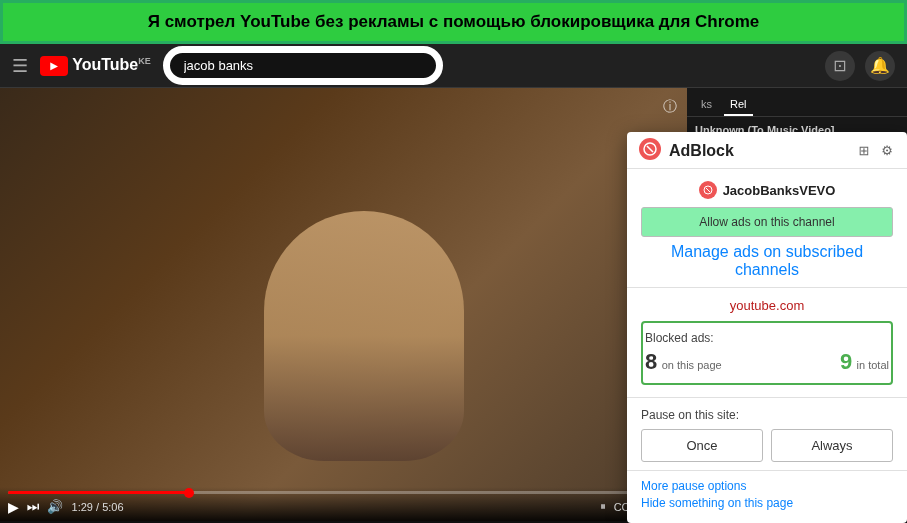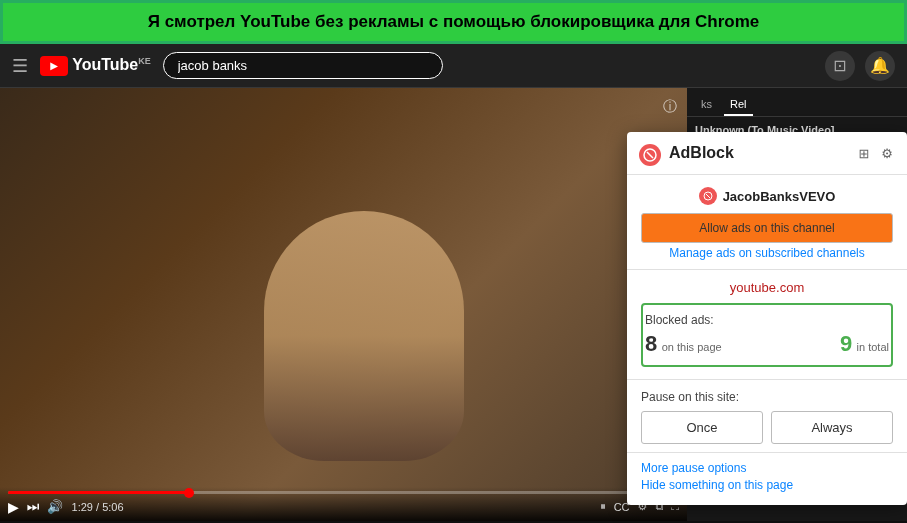--- a/index.html
+++ b/index.html
@@ -65,21 +65,21 @@
     }
     .yt-logo-ke {
       color: #aaa;
       font-size: 9px;
       vertical-align: super;
     }
     .yt-search-bar {
       flex: 1;
       max-width: 280px;
       background: #121212;
-      border: 1px solid #ffffff;
+      border: 7px solid #ffffff;
       border-radius: 20px;
       color: white;
       padding: 5px 14px;
       font-size: 13px;
     }
     .yt-header-right {
       margin-left: auto;
       display: flex;
       align-items: center;
       gap: 10px;
@@ -254,22 +254,22 @@
       right: 0;
       width: 280px;
       background: white;
       border-radius: 4px;
       box-shadow: 0 4px 20px rgba(0,0,0,0.4);
       z-index: 100;
       overflow: hidden;
     }
     .adblock-header {
       display: flex;
-      align-items: flex-start;
-      padding: 12px 12px 8px;
+      align-items: flex-end;
+      padding: 6px 12px 8px;
       border-bottom: 1px solid #e0e0e0;
       gap: 8px;
     }
     .adblock-logo {
       width: 22px;
       height: 22px;
       background: #e55;
       border-radius: 50%;
       display: flex;
       align-items: center;
@@ -322,29 +322,30 @@
     .channel-name {
       font-size: 13px;
       font-weight: bold;
       color: #222;
     }
     .allow-ads-btn {
       display: block;
       width: 100%;
       padding: 7px 12px;
       border: 1px solid #bbb;
-      background: #f97316;
+      background: #86efac;
       border-radius: 3px;
       font-size: 12px;
       color: #333;
       cursor: pointer;
+      margin-bottom: 6px;
     }
     .manage-ads-link {
       color: #0a84ff;
-      font-size: 12px;
+      font-size: 16px;
       text-decoration: none;
       cursor: pointer;
     }
 
     
     .domain-section {
       padding: 10px 14px 8px;
       border-bottom: 1px solid #e0e0e0;
     }
     .domain-name {

